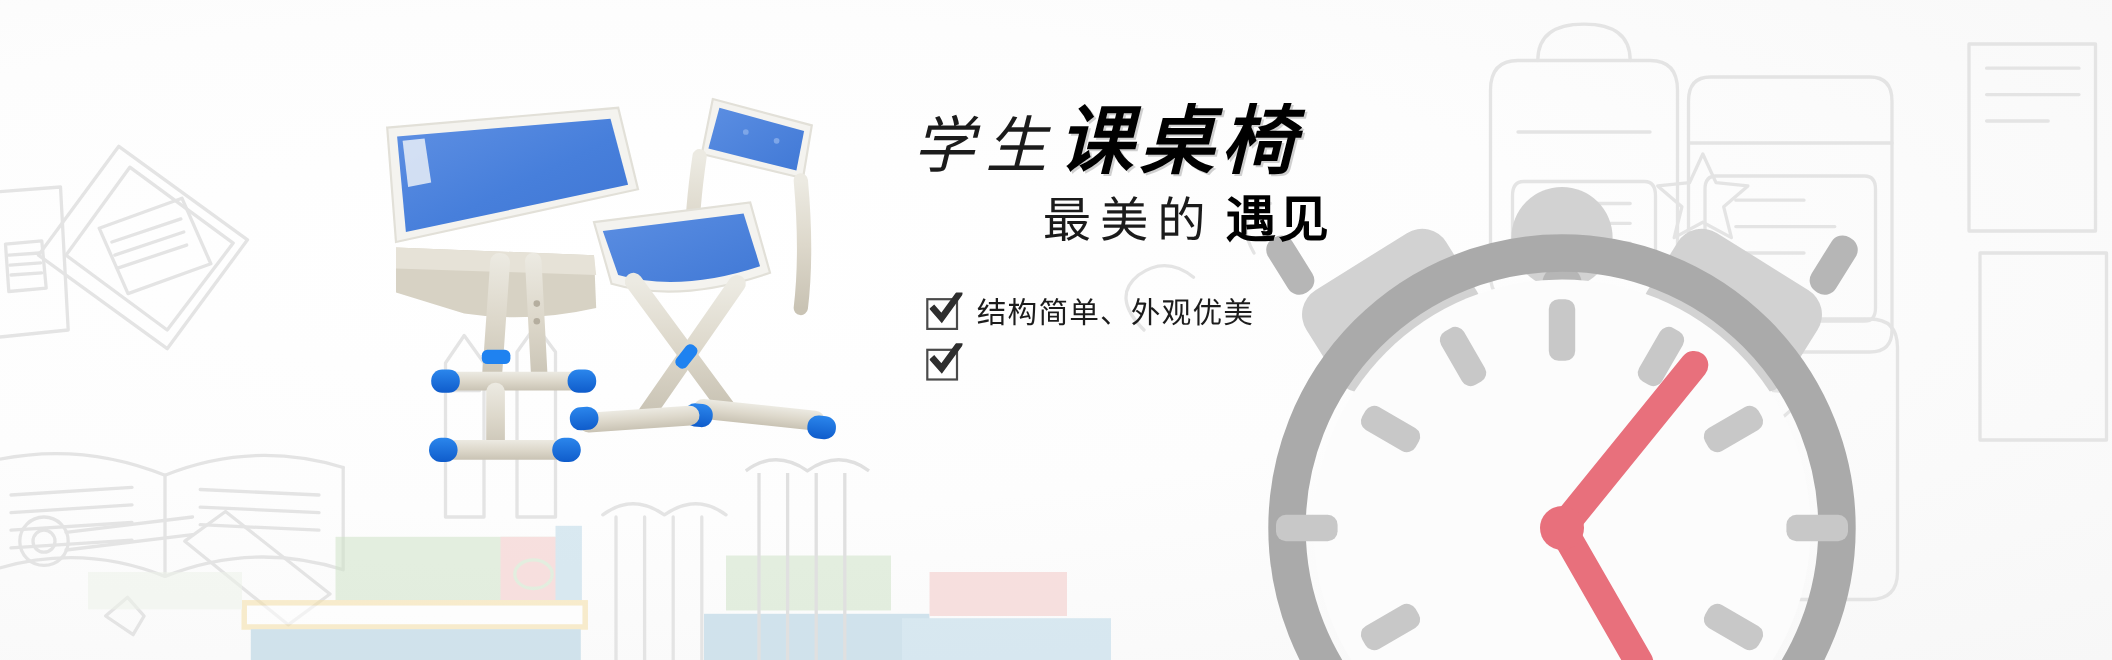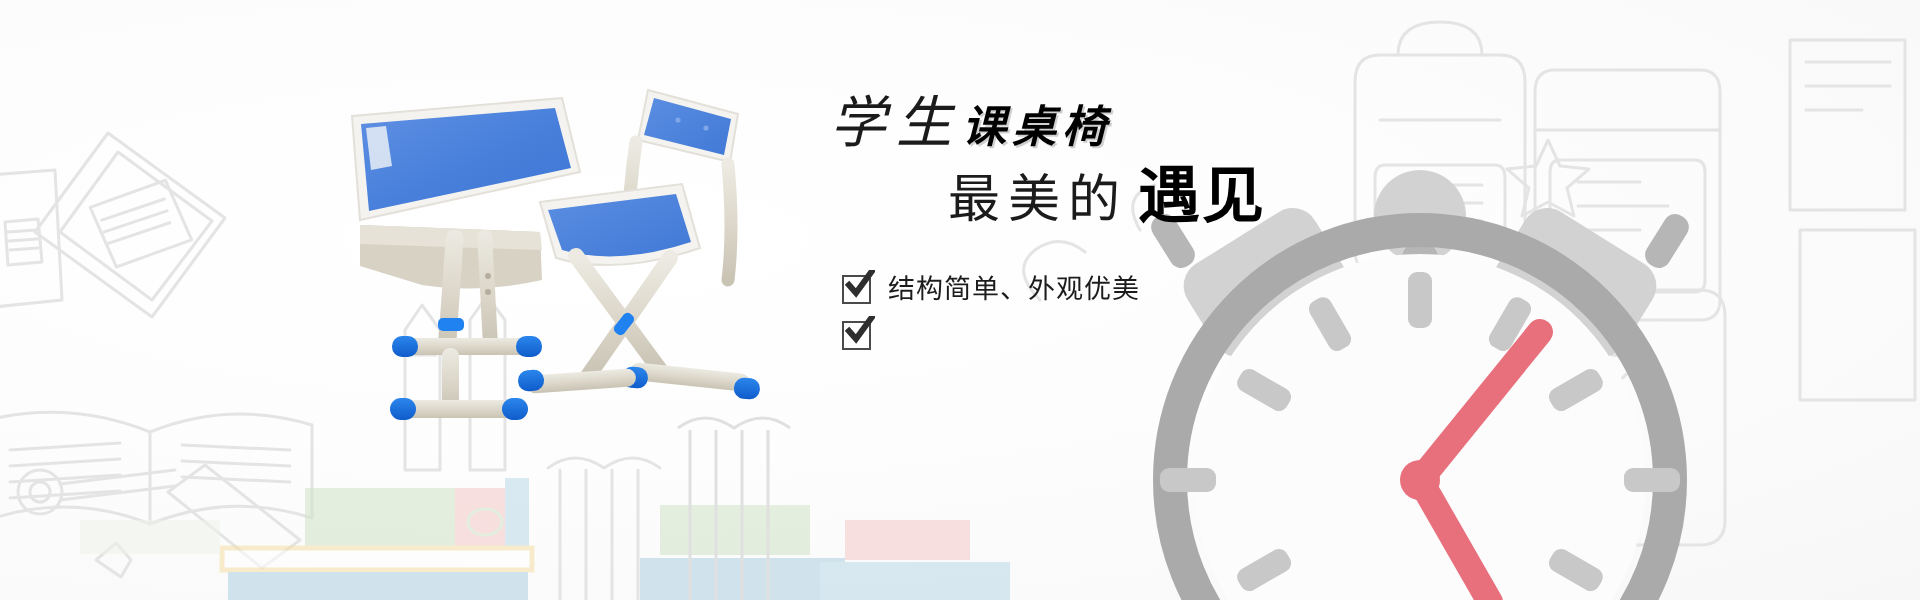--- a/index.html
+++ b/index.html
@@ -33,37 +33,37 @@
     font-size:0;white-space:nowrap;line-height:1;
     margin:0 0 4px 10px;
   }
   .h1-a{
     font-size:56px;color:#1b1b1b;letter-spacing:10px;
     font-family:"Liberation Serif","DejaVu Serif",serif;
     font-style:italic;font-weight:400;
     vertical-align:baseline;
   }
   .h1-b{
-    font-size:44px;color:#000000;letter-spacing:6px;font-weight:700;
+    font-size:68px;color:#000000;letter-spacing:6px;font-weight:700;
     font-family:"Liberation Serif","DejaVu Serif",serif;
     font-style:italic;
     text-shadow:2px 2px 0 rgba(0,0,0,.18);
     vertical-align:baseline;
   }
   .headline2{
     font-size:0;white-space:nowrap;line-height:1;
     margin:14px 0 0 128px;
   }
   .h2-a{
-    font-size:52px;color:#1b1b1b;letter-spacing:8px;font-weight:400;
+    font-size:44px;color:#1b1b1b;letter-spacing:8px;font-weight:400;
     font-family:"Liberation Serif","DejaVu Serif",serif;
     vertical-align:baseline;
   }
   .h2-b{
-    font-size:62px;color:#000;letter-spacing:2px;font-weight:700;
+    font-size:46px;color:#000;letter-spacing:2px;font-weight:700;
     font-family:Liberation Serif, serif;
     vertical-align:baseline;margin-left:10px;
   }
   .features{margin:48px 0 0 22px;padding:0;list-style:none;}
   .feature{
     display:flex;align-items:center;margin-bottom:17px;
   }
   .check-box{
     position:relative;width:25px;height:25px;flex:0 0 25px;
     border:2px solid #4a4a4a;background:transparent;margin-right:17px;

